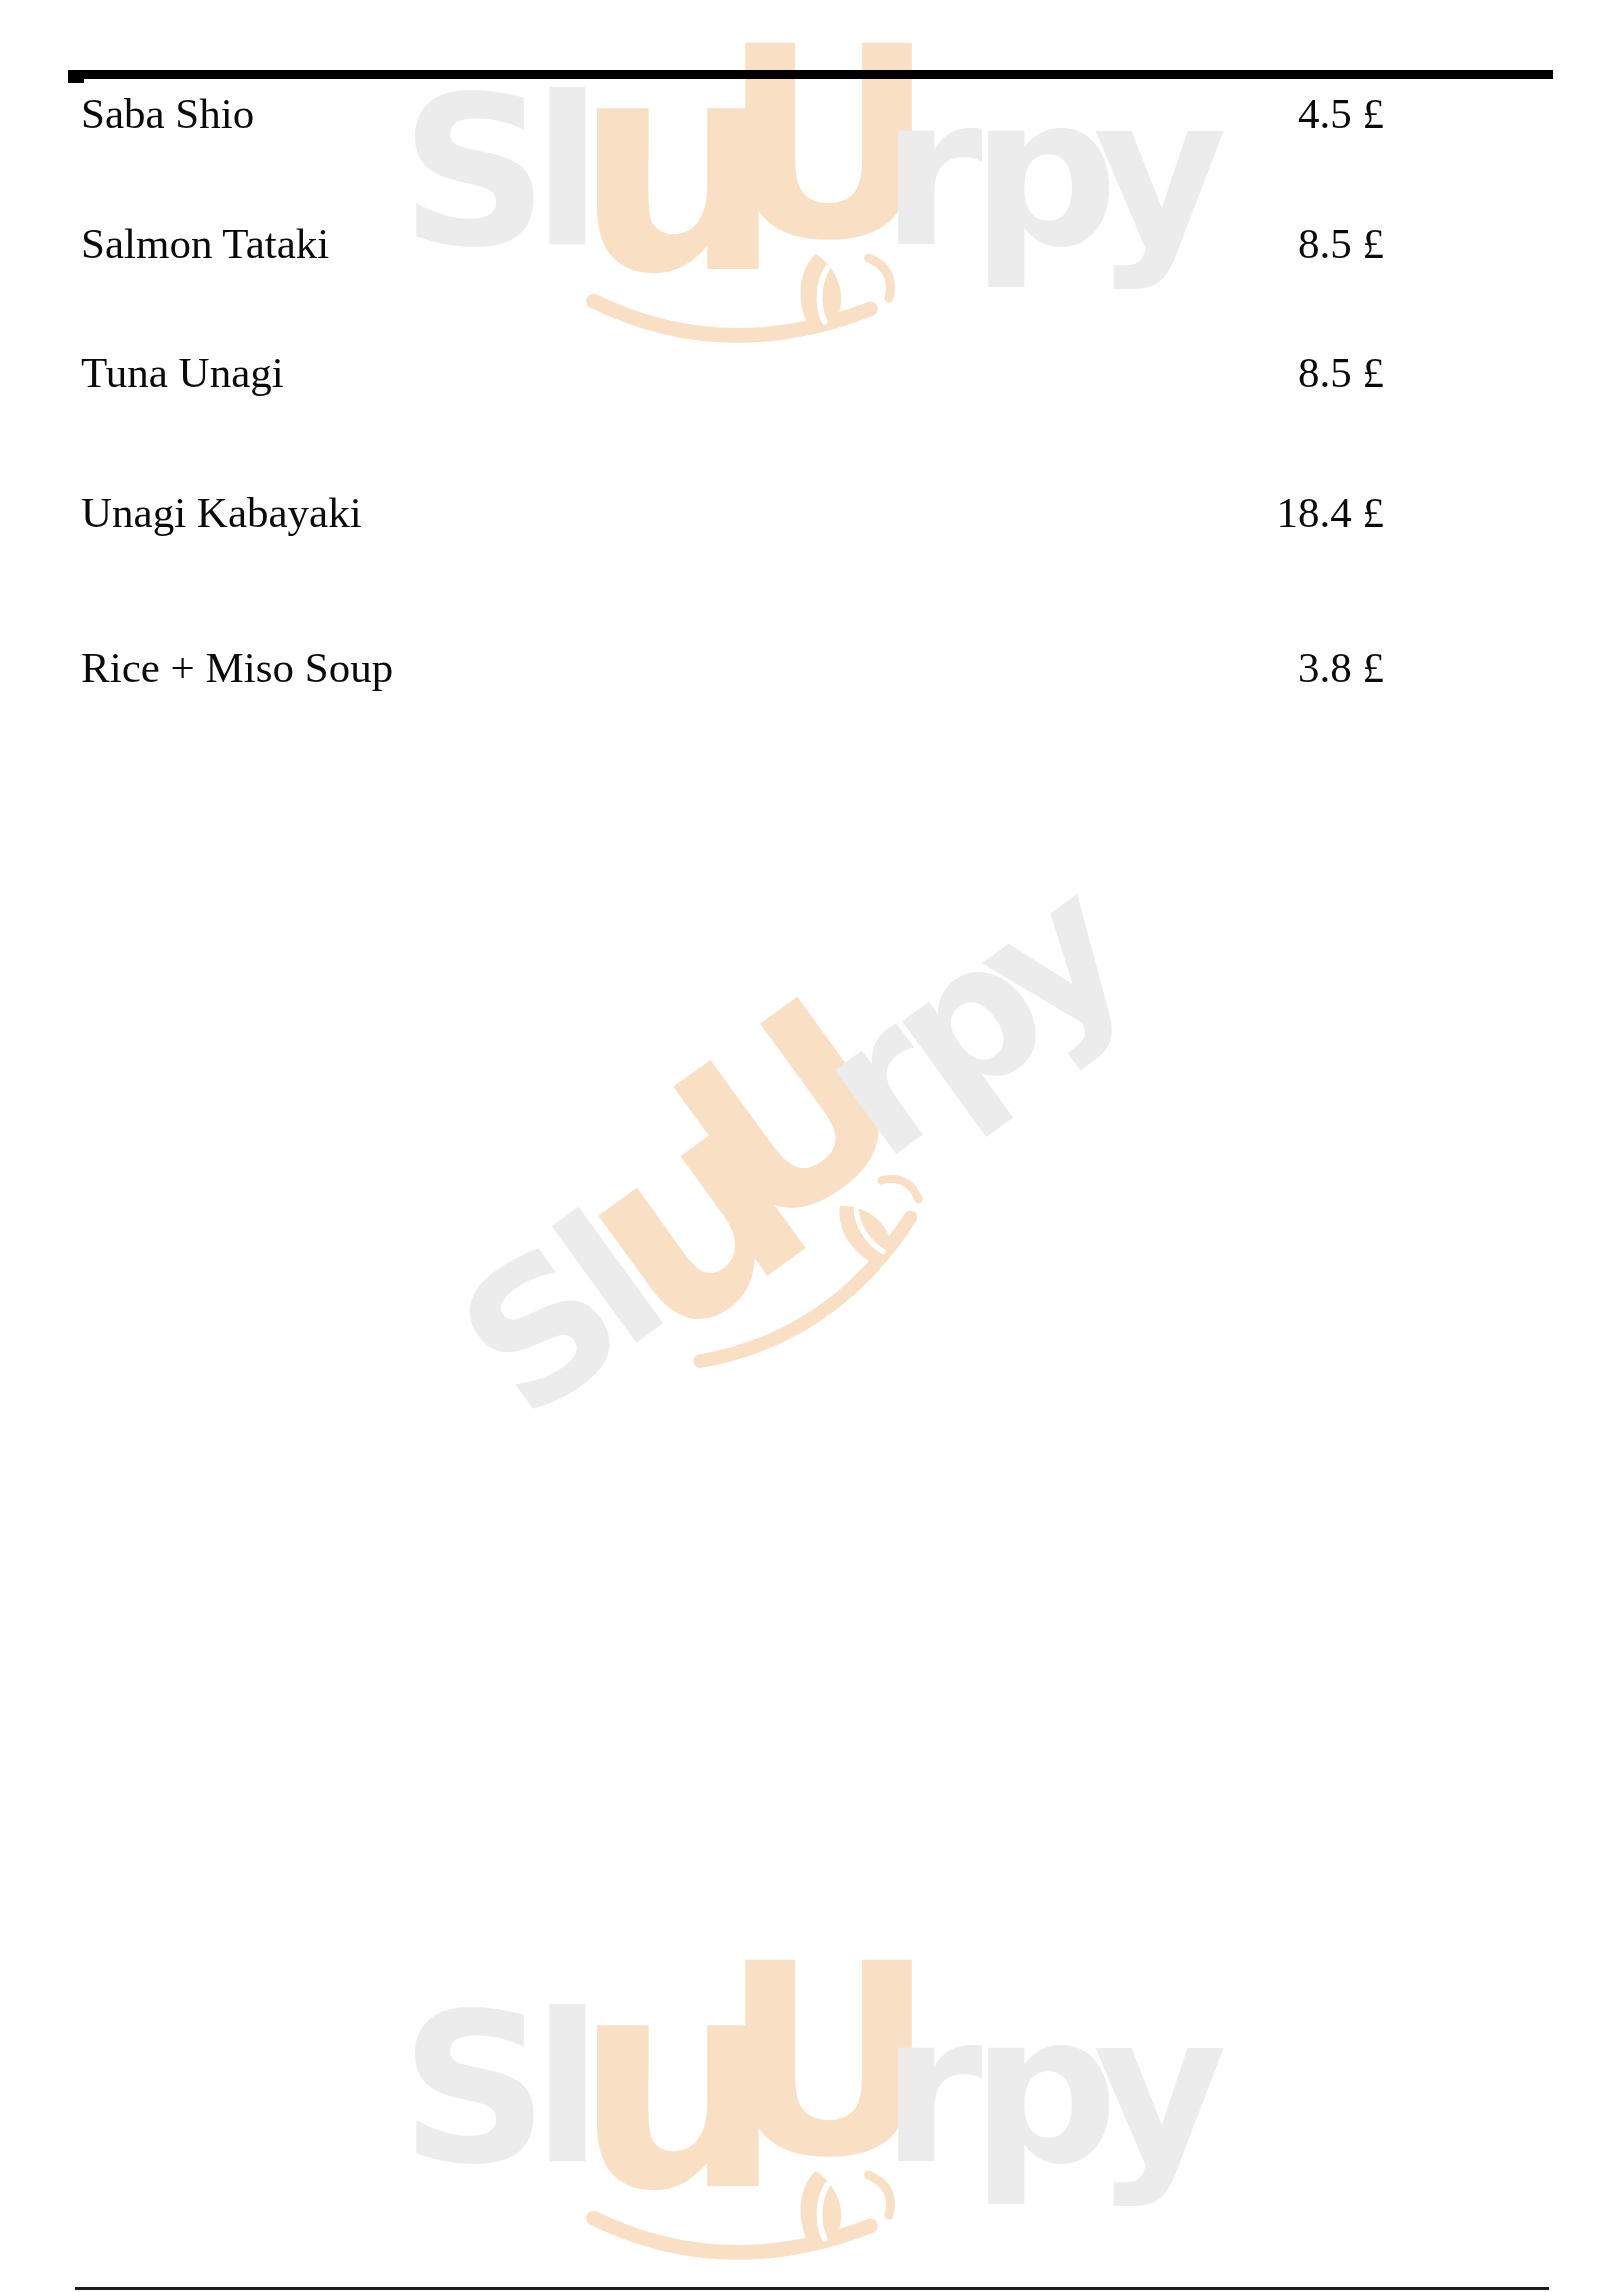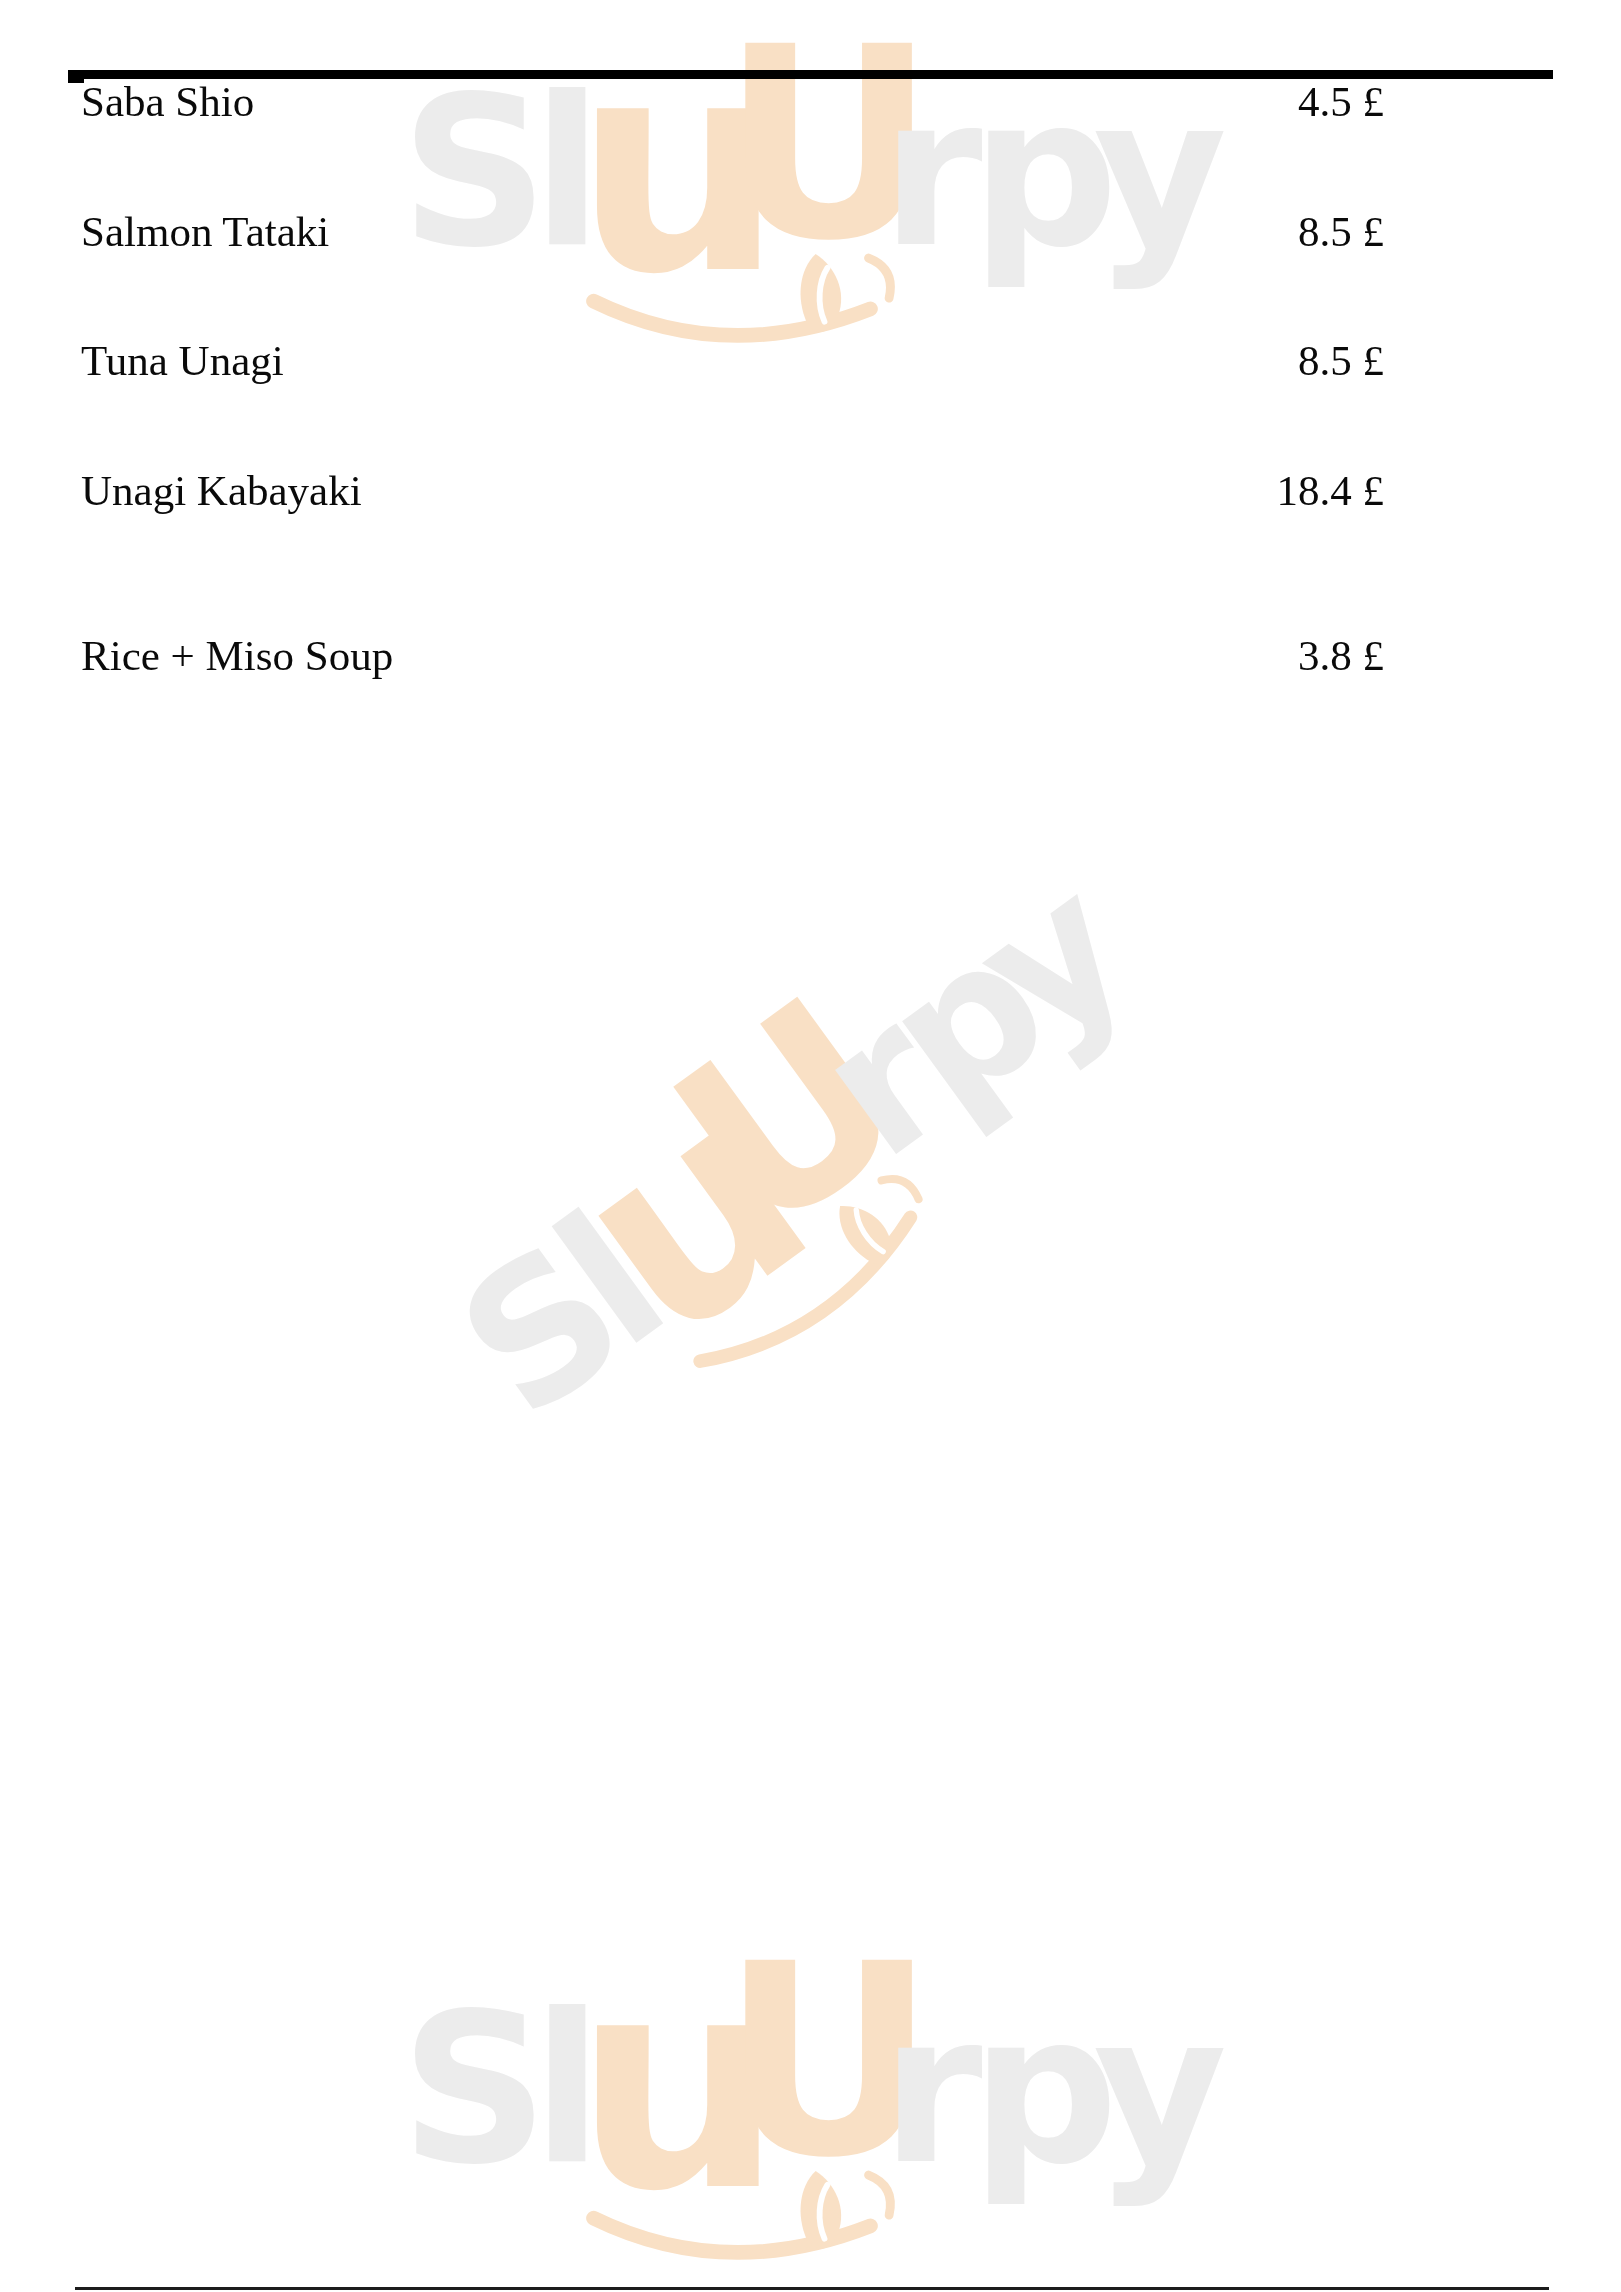--- a/index.html
+++ b/index.html
@@ -30,28 +30,28 @@
     position:absolute; left:75px; top:2287px;
     width:1474px; height:2.9px;
     background:var(--line,#1c1c1c);
     z-index:5;
   }
 
   
   .menu-rows{position:absolute; left:0; top:0; width:100%; z-index:3;}
   .menu-row{
     position:absolute; left:81px; width:1303px; height:55px;
-    display:flex; justify-content:space-between; align-items:flex-start;
+    display:flex; justify-content:space-between; align-items:flex-end;
     font-size:43px; line-height:1; color:var(--text,#000);
     white-space:nowrap;
   }
   .menu-row.r0{top:80px;}
   .menu-row.r1{top:210px;}
   .menu-row.r2{top:339px;}
-  .menu-row.r3{top:469px;gap:12px;}
+  .menu-row.r3{top:479px;gap:12px;}
   .menu-row.r4{top:598px;margin-top:36px;}
   .menu-name{text-align:left;}
   .menu-price{text-align:right;}
 
   
   .wm-logo{
     position:absolute; width:823px; height:323px;
     z-index:1; pointer-events:none;
   }
   .wm-logo span{

